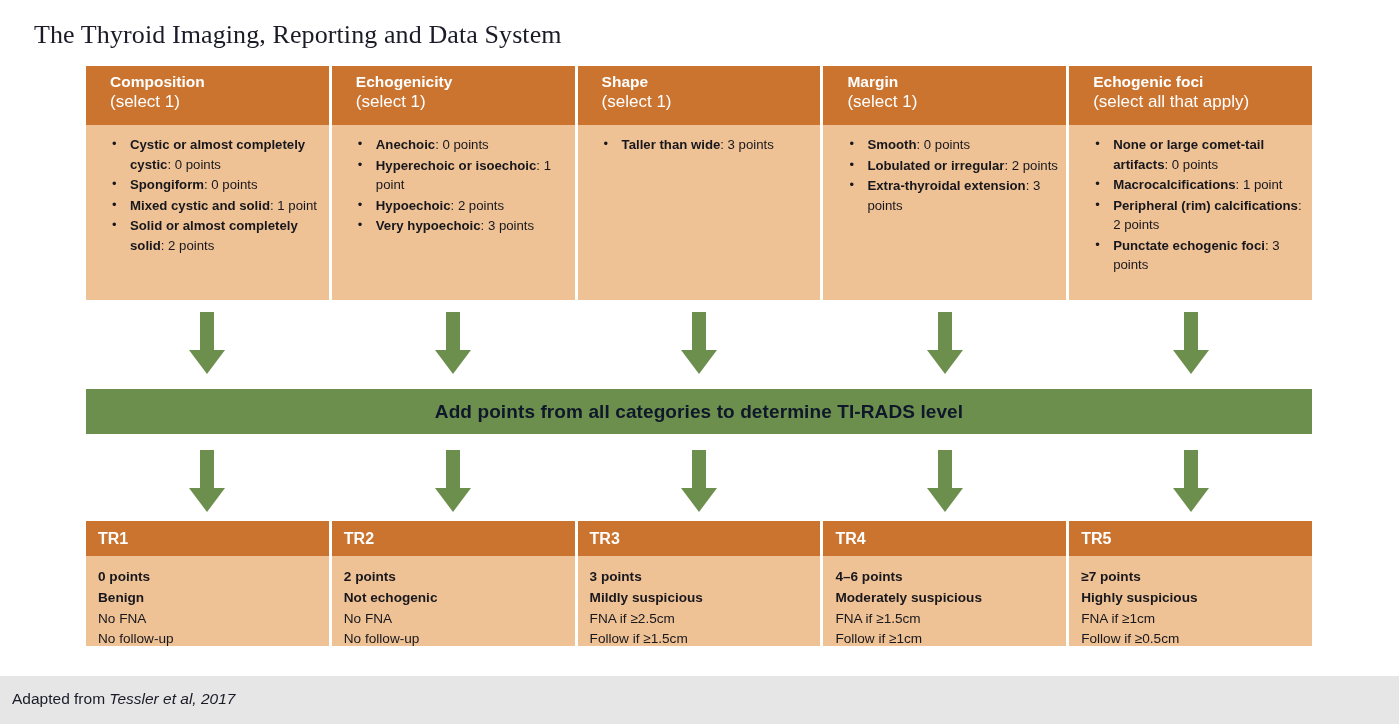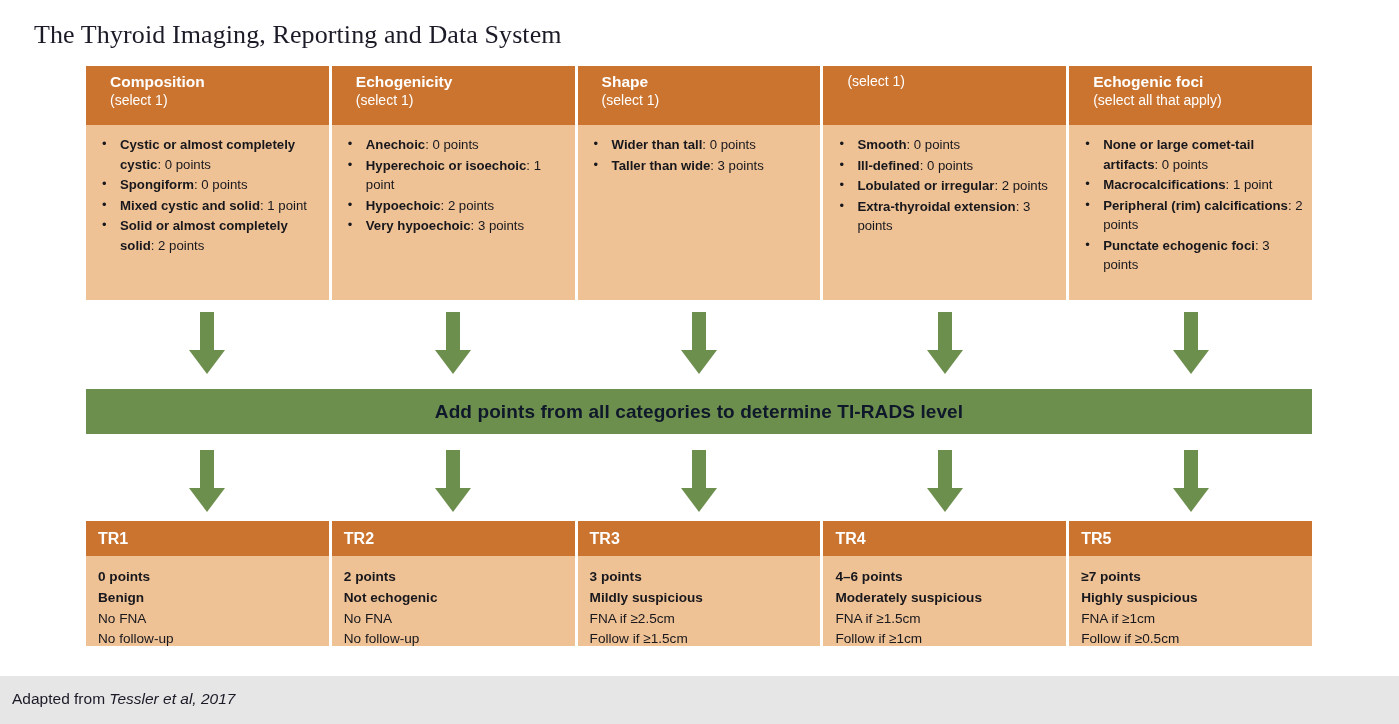--- a/index.html
+++ b/index.html
@@ -53,27 +53,27 @@
     padding: 7px 0 0 24px;
     line-height: 1.22;
   }
   .feature-head .cat-name {
     display: block;
     font-size: 15.5px;
     font-weight: bold;
   }
   .feature-head .cat-sub {
     display: block;
-    font-size: 14px;
+    font-size: 17px;
     font-weight: normal;
   }
   .feature-body {
     background: #EFC296;
     height: 175px;
-    padding: 10px 8px 0 10px;
+    padding: 10px 8px 0 20px;
   }
   ul.bullets { list-style: none; }
   ul.bullets li {
     position: relative;
     padding-left: 24px;
     margin-bottom: 1px;
     font-size: 13.2px;
     line-height: 1.48;
     color: #17171c;
   }
@@ -215,34 +215,33 @@
       </div>
     </div>
 
     <div class="feature-col">
       <div class="feature-head">
         <span class="cat-name">Shape</span>
         <span class="cat-sub">(select 1)</span>
       </div>
       <div class="feature-body">
         <ul class="bullets">
-          <li><b>Wider than tall</b>: <span>0 points</span></li>
           <li><b>Taller than wide</b>: <span>3 points</span></li>
         </ul>
       </div>
     </div>
 
     <div class="feature-col">
       <div class="feature-head">
+        <span class="cat-name">Margin</span>
         <span class="cat-sub">(select 1)</span>
       </div>
       <div class="feature-body">
         <ul class="bullets">
           <li><b>Smooth</b>: <span>0 points</span></li>
-          <li><b>Ill-defined</b>: <span>0 points</span></li>
           <li><b>Lobulated or irregular</b>: <span>2 points</span></li>
           <li><b>Extra-thyroidal extension</b>: <span>3 points</span></li>
         </ul>
       </div>
     </div>
 
     <div class="feature-col">
       <div class="feature-head">
         <span class="cat-name">Echogenic foci</span>
         <span class="cat-sub">(select all that apply)</span>

